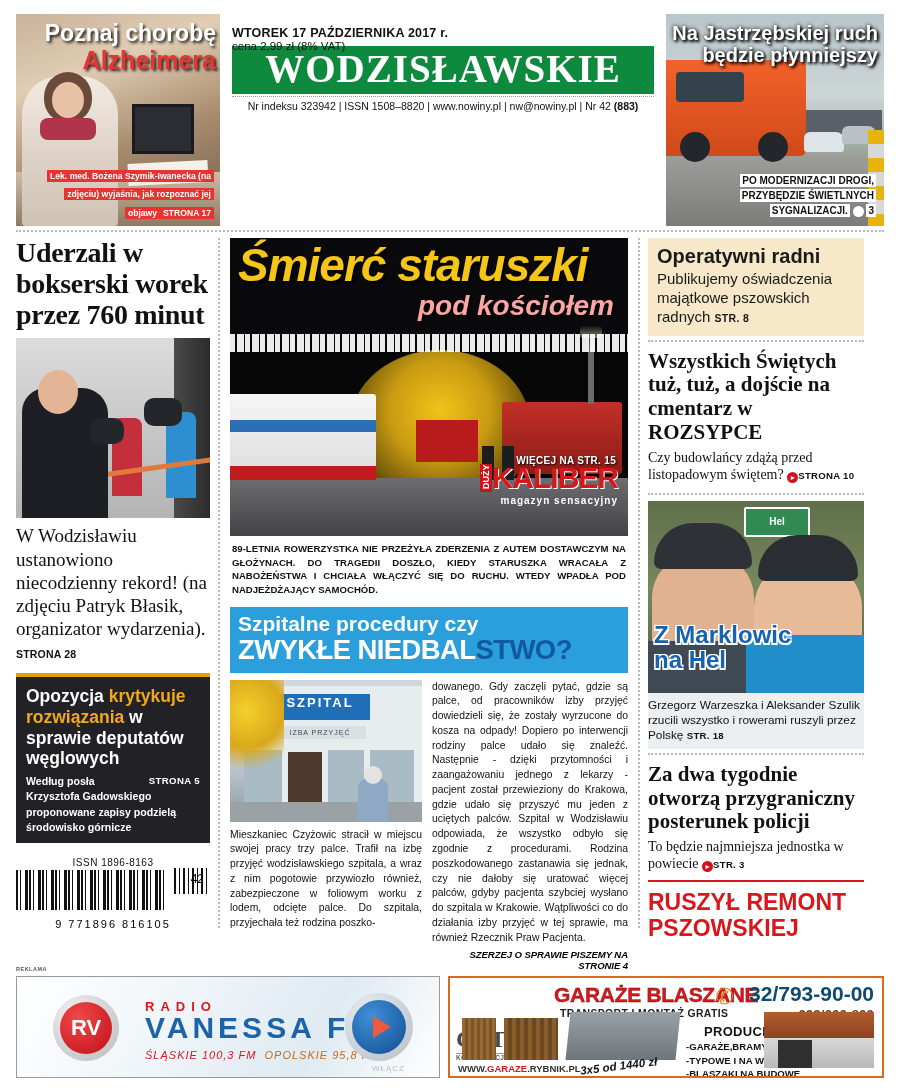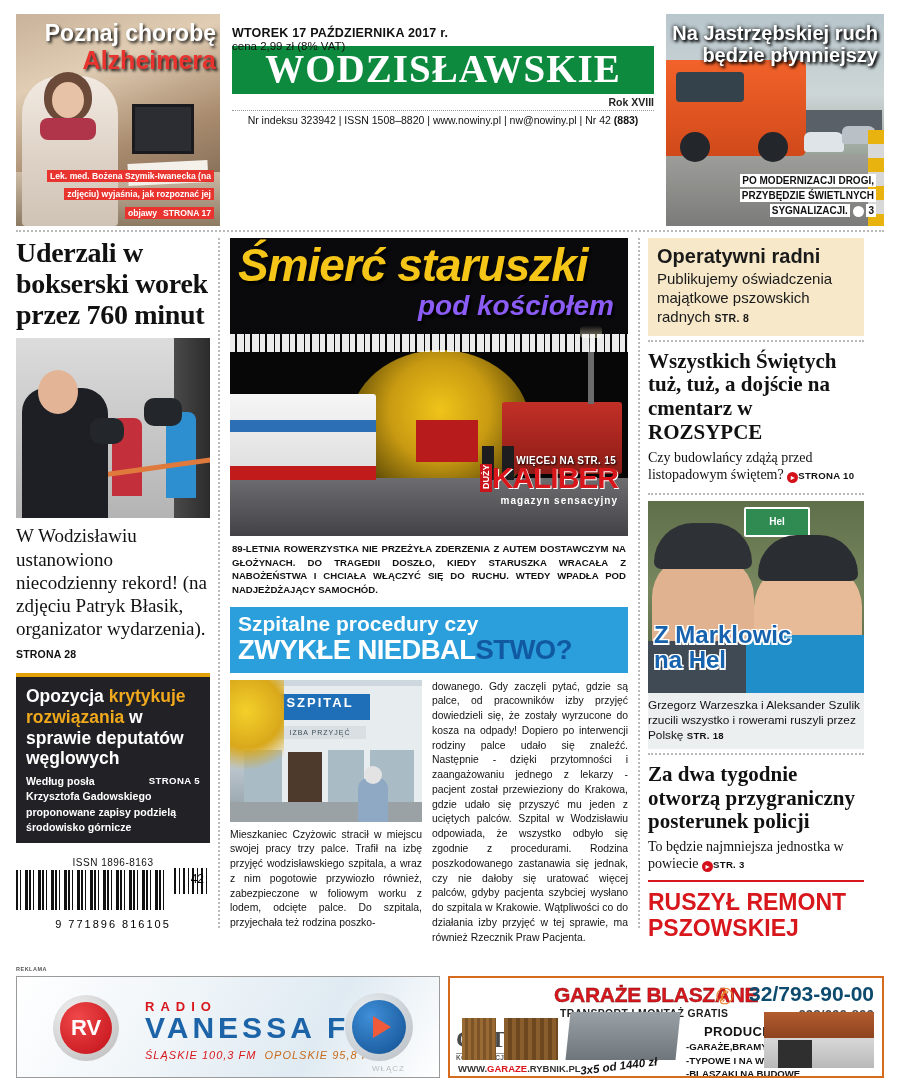--- a/index.html
+++ b/index.html
@@ -168,21 +168,21 @@
   .ma-lightb { position:absolute; right:26px; top:88px; width:22px; height:12px; background:#fdf6c8; border-radius:4px; }
 
   .ma-ovl { position:absolute; left:0; right:0; top:0; height:112px;
      background: linear-gradient(180deg,#0a0a0c 0%,#0a0a0c 78%,rgba(10,10,12,0) 100%); }
   .ma-torn { position:absolute; left:0; right:0; top:96px; height:18px;
      background: repeating-linear-gradient(90deg,#fff 0 5px,transparent 5px 7px,#fff 7px 14px,transparent 14px 15px);
      opacity:.92; }
   .ma-h1 { position:absolute; left:8px; right:6px; top:4px; color:#f5c518;
      font-size:46px; font-weight:700; font-style:italic; letter-spacing:-1px; line-height:1;
      text-shadow: 2px 3px 2px rgba(0,0,0,.9); }
-  .ma-h2 { position:absolute; right:14px; top:52px; color:#8b5cf6;
+  .ma-h2 { position:absolute; right:14px; top:52px; color:#fca5a5;
      font-size:28px; font-weight:700; font-style:italic;
      text-shadow: 2px 3px 2px rgba(0,0,0,.9); margin-left: 11px; }
   .ma-more { position:absolute; right:12px; bottom:70px; color:#fff; font-size:10px;
      font-weight:700; letter-spacing:.3px; text-shadow:1px 1px 2px #000; }
   .ma-kal { position:absolute; right:10px; bottom:30px; text-align:right; }
   .ma-kal .duzy { display:inline-block; background:#c9151b; color:#fff; font-size:9px;
      font-weight:700; writing-mode:vertical-rl; transform:rotate(180deg); padding:1px 1px;
      vertical-align:middle; height:28px; }
   .ma-kal .kalw { display:inline-block; color:#d8171d; font-size:30px; font-weight:700;
      letter-spacing:-1px; vertical-align:middle; text-shadow: 1px 1px 0 #fff; }
@@ -337,21 +337,20 @@
         <span class="cap">Lek. med. Bożena Szymik-Iwanecka (na zdjęciu) wyjaśnia, jak rozpoznać jej objawy</span><span class="cap pg">STRONA 17</span>
       </div>
     </div>
 
     <div class="masthead">
       <div class="mh-top">
         <div class="mh-date">WTOREK 17 PAŹDZIERNIKA 2017 r.</div>
         <div class="mh-price">cena 2,99 zł (8% VAT)</div>
       </div>
       <div class="mh-green">WODZISŁAWSKIE</div>
-      <div class="mh-rok">Rok XVIII</div>
       <div class="mh-info">
         <span>Nr indeksu 323942</span>
         <span>|</span>
         <span>ISSN 1508–8820</span>
         <span>|</span>
         <span>www.nowiny.pl</span>
         <span>|</span>
         <span>nw@nowiny.pl</span>
         <span>|</span>
         <span>Nr 42</span>
@@ -467,20 +466,21 @@
             <div class="sp-ladyh"></div>
           </div>
           <div class="artcol" style="margin-top:6px;">
             <p>Mieszkaniec Czyżowic stracił w miejscu swojej pracy trzy palce. Trafił na izbę przyjęć wodzisławskiego szpitala, a wraz z nim pogotowie przywiozło również, zabezpieczone w foliowym worku z lodem, odcięte palce. Do szpitala, przyjechała też rodzina poszko-</p>
           </div>
         </div>
         <div class="szp-right">
           <div class="artcol">
             <p>dowanego. Gdy zaczęli pytać, gdzie są palce, od pracowników izby przyjęć dowiedzieli się, że zostały wyrzucone do kosza na odpady! Dopiero po interwencji rodziny palce udało się znaleźć. Następnie - dzięki przytomności i zaangażowaniu jednego z lekarzy - pacjent został przewieziony do Krakowa, gdzie udało się przyszyć mu jeden z uciętych palców. Szpital w Wodzisławiu odpowiada, że wszystko odbyło się zgodnie z procedurami. Rodzina poszkodowanego zastanawia się jednak, czy nie dałoby się uratować więcej palców, gdyby pacjenta szybciej wysłano do szpitala w Krakowie. Wątpliwości co do działania izby przyjęć w tej sprawie, ma również Rzecznik Praw Pacjenta.</p>
           </div>
+          <div class="szerzej">SZERZEJ O SPRAWIE PISZEMY NA STRONIE 4</div>
         </div>
       </div>
     </div>
 
     <div class="colR">
       <div class="opr">
         <h3>Operatywni radni</h3>
         <p><span>Publikujemy oświadczenia majątkowe pszowskich radnych</span> <span class="strn">STR. 8</span></p>
       </div>
 

